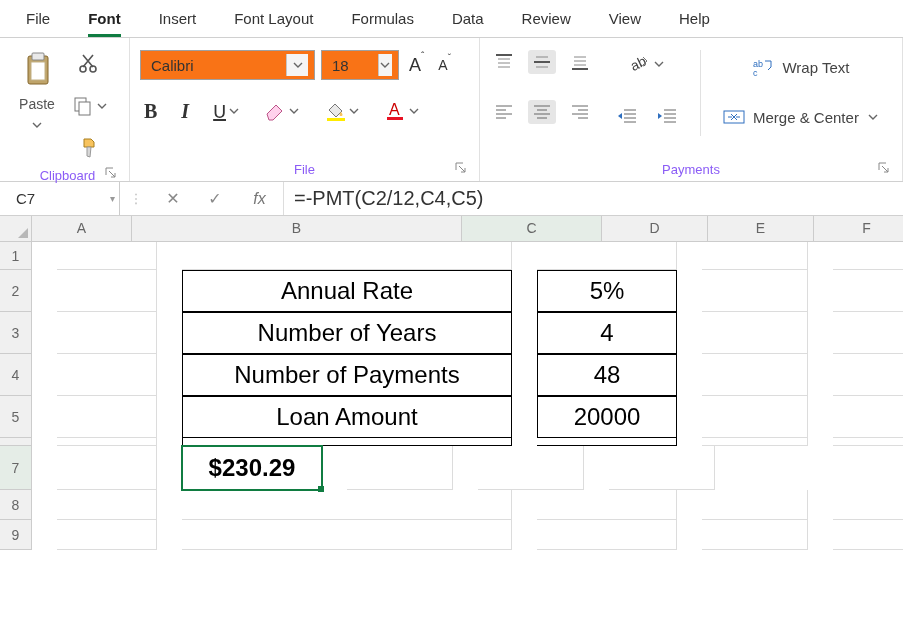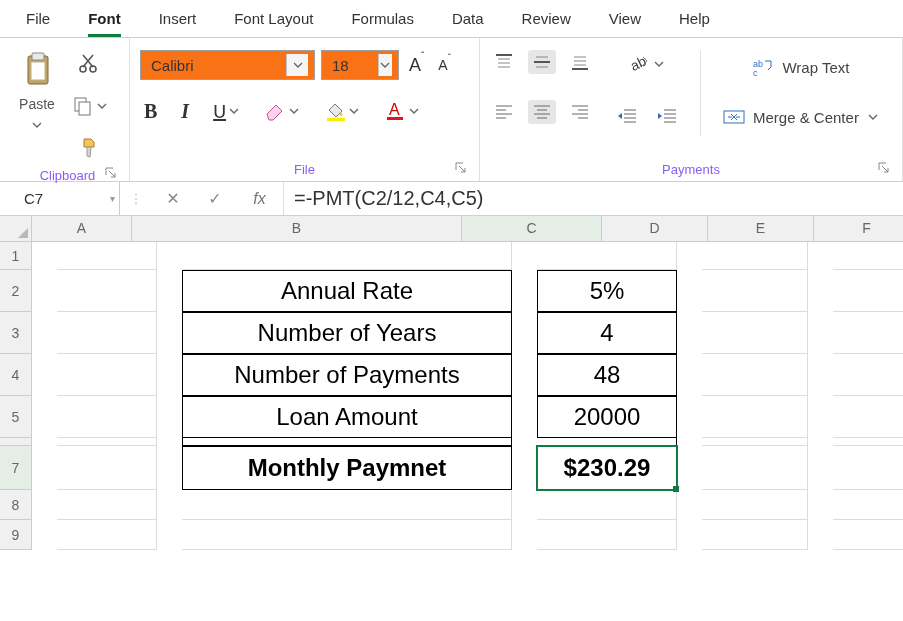--- a/index.html
+++ b/index.html
@@ -40,21 +40,21 @@
 
   
   .align-block { display:flex; align-items:flex-start; gap: 18px; padding-top:6px;}
   .align-grid  { display:flex; flex-direction:column; gap: 26px; }
   .align-row   { display:flex; gap:10px; }
   .wrapmerge-col { display:flex; flex-direction:column; gap: 24px; padding-top:4px;}
   .wm-item { display:flex; align-items:center; gap:8px; font-size:15px; color:#444;}
 
   
   .fbar { display:flex; align-items:stretch; border-bottom:1px solid #d0d0d0; height:34px; background:#fff; }
-  .namebox { width:120px; border:1px solid #ccc; border-top:none; border-left:none; border-bottom:none; display:flex; align-items:center; padding-left:24px; position:relative; font-size:15px; }
+  .namebox { width:120px; border:1px solid #ccc; border-top:none; border-left:none; border-bottom:none; display:flex; align-items:center; padding-left:16px; position:relative; font-size:15px; }
   .namebox-drop { position:absolute; right:4px; color:#999; font-size:10px;}
   .triplev { width:32px; display:flex; align-items:center; justify-content:center; color:#bbb; }
   .fbar-btn { width:42px; display:flex; align-items:center; justify-content:center; color:#888; cursor:pointer; font-size:16px;}
   .fx-lbl { font-style:italic; color:#777; font-size:16px; border-right:1px solid #ddd; flex: 0 0 48px;}
   .fbar-input { flex:1; border:none; padding: 0 10px; font-size:20px; color:#333; }
 
   
   .gridwrap { display:flex; height: calc(621px - 38px - 144px - 34px); }
   .sel-corner { width:32px; height:26px; border:1px solid #ccc; border-top:none; border-left:none; background:#f0f0f0; position:relative;}
   .sel-corner::after{content:"";position:absolute;right:3px;bottom:3px;width:0;height:0;border-style:solid;border-width:0 0 10px 10px;border-color:transparent transparent #b8b8b8 transparent;}
@@ -444,21 +444,20 @@
       <div class="cell cA r6"></div>
       <div class="cell cB r6" style="border-bottom:1px solid #000;border-right:1px solid #000;border-left:1px solid #000;"></div>
       <div class="cell cC r6" style="border-bottom:1px solid #000;border-right:1px solid #000;"></div>
       <div class="cell cD r6"></div>
       <div class="cell cE r6"></div>
       <div class="cell cF r6"></div>
     </div>
 
     <div class="gr-row">
       <div class="cell cA r7"></div>
-      <div class="cell cB r7 tb boldtext">Monthly Paymnet</div>
       <div class="cell cC r7 tb boldtext selcell">$230.29</div>
       <div class="cell cD r7"></div>
       <div class="cell cE r7"></div>
       <div class="cell cF r7"></div>
     </div>
 
     <div class="gr-row">
       <div class="cell cA r8"></div>
       <div class="cell cB r8"></div>
       <div class="cell cC r8"></div>

